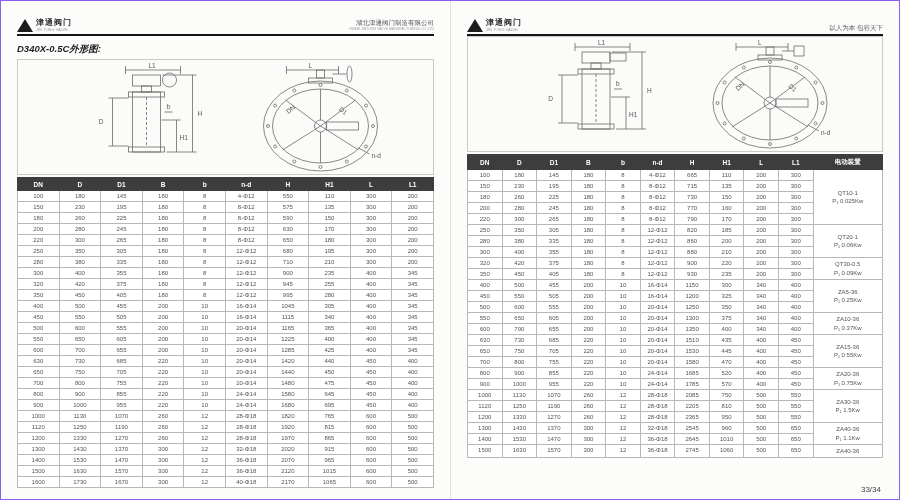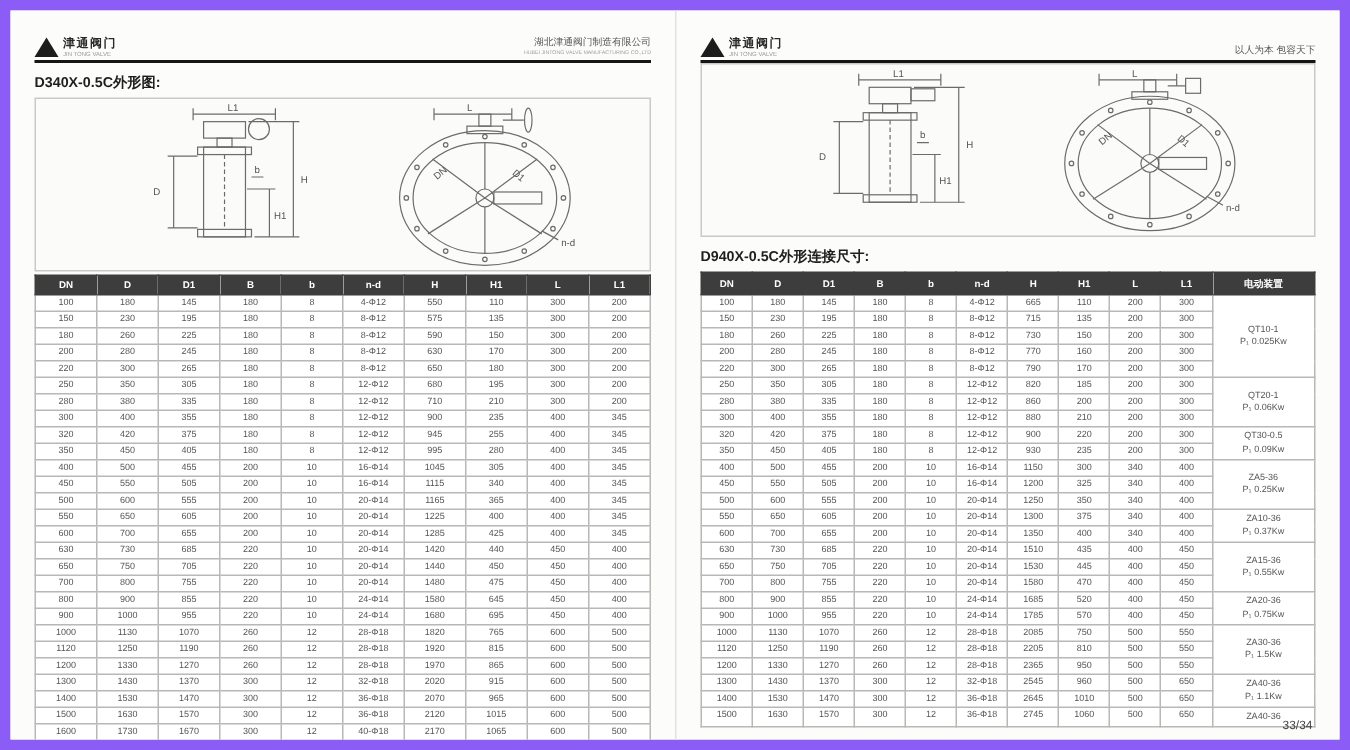--- a/index.html
+++ b/index.html
@@ -1,27 +1,27 @@
 <!DOCTYPE html>
 <html><head>
 <meta charset="utf-8">
 <style>
   html,body{margin:0;padding:0;background:#d8d8d8;font-family:"Liberation Sans","DejaVu Sans",sans-serif;}
-  .sheet{width:900px;height:500px;background:#f4f4f2;display:flex;box-sizing:border-box;border:7px solid #8b5cf6;margin:0 auto;}
+  .sheet{width:900px;height:500px;background:#f4f4f2;display:flex;box-sizing:border-box;border:1px solid #8b5cf6;margin:0 auto;}
   .page{width:450px;box-sizing:border-box;padding:7px 16px 4px 16px;position:relative;background:#fcfcfb;overflow:hidden;}
   .page+.page{border-left:1px solid #e2e2df;}
   .hdr{display:flex;justify-content:space-between;align-items:flex-end;height:24px;border-bottom:2px solid #151515;padding-bottom:2px;}
   .logo{display:flex;gap:3px;align-items:center;}
   .logo-tri{width:0;height:0;border-left:8px solid transparent;border-right:8px solid transparent;border-bottom:13px solid #1c1c1c;}
   .logo-cn{font-size:8px;font-weight:bold;color:#2a2a2a;letter-spacing:1px;line-height:8px;}
   .logo-en{font-size:4px;color:#999;line-height:5px;}
   .hdr-right{text-align:right;}
   .hdr-r1{font-size:6.5px;color:#555;line-height:8px;}
   .hdr-r2{font-size:3.5px;color:#a0a0a0;line-height:5px;}
-  .sec-title{font-size:9.5px;font-weight:bold;color:#1e1e1e;margin:7px 0 3px 0;}
+  .sec-title{font-size:9.5px;font-weight:bold;color:#1e1e1e;margin:7px 0 3px 0;font-style:italic;}
   .diagram{border:1px solid #c9c9c7;background:#fbfbf9;height:114px;}
   .diagram svg{display:block;width:100%;height:114px;}
   .dim-table{width:100%;border-collapse:collapse;table-layout:fixed;margin-top:2px;}
   .dim-table th{background:#3d3d3d;color:#fff;font-size:6.5px;font-weight:bold;padding:2.5px 0;border:1px solid #3d3d3d;overflow:hidden;}
   .dim-table td{font-size:6px;color:#555;text-align:center;border:1px solid #b8b8b6;padding:1.5px 0;line-height:7px;background:#fff;overflow:hidden;}
   .t-right th:nth-child(11){width:16.5%;}
   .t-right td.actuator{background:#fff;}
   .actuator div{font-size:6px;line-height:8.5px;color:#555;}
   .page-num{position:absolute;right:18px;bottom:5px;font-size:8px;color:#444;}
   text{font-family:"Liberation Sans","DejaVu Sans",sans-serif;}
@@ -534,21 +534,20 @@
           <text x="159" y="80">H1</text>
           <text x="146" y="49">b</text>
           <text x="288" y="8">L</text>
           <text x="268" y="54" transform="rotate(-40 268 54)">DN</text>
           <text x="318" y="50" transform="rotate(40 318 50)">D1</text>
           <text x="351" y="98">n-d</text>
         </g>
       </svg>
     </div>
 
-    <div class="sec-title">D940X-0.5C外形连接尺寸:</div>
     <table class="dim-table t-right">
         <thead>
           <tr>
             <th>DN</th>
             <th>D</th>
             <th>D1</th>
             <th>B</th>
             <th>b</th>
             <th>n-d</th>
             <th>H</th>

